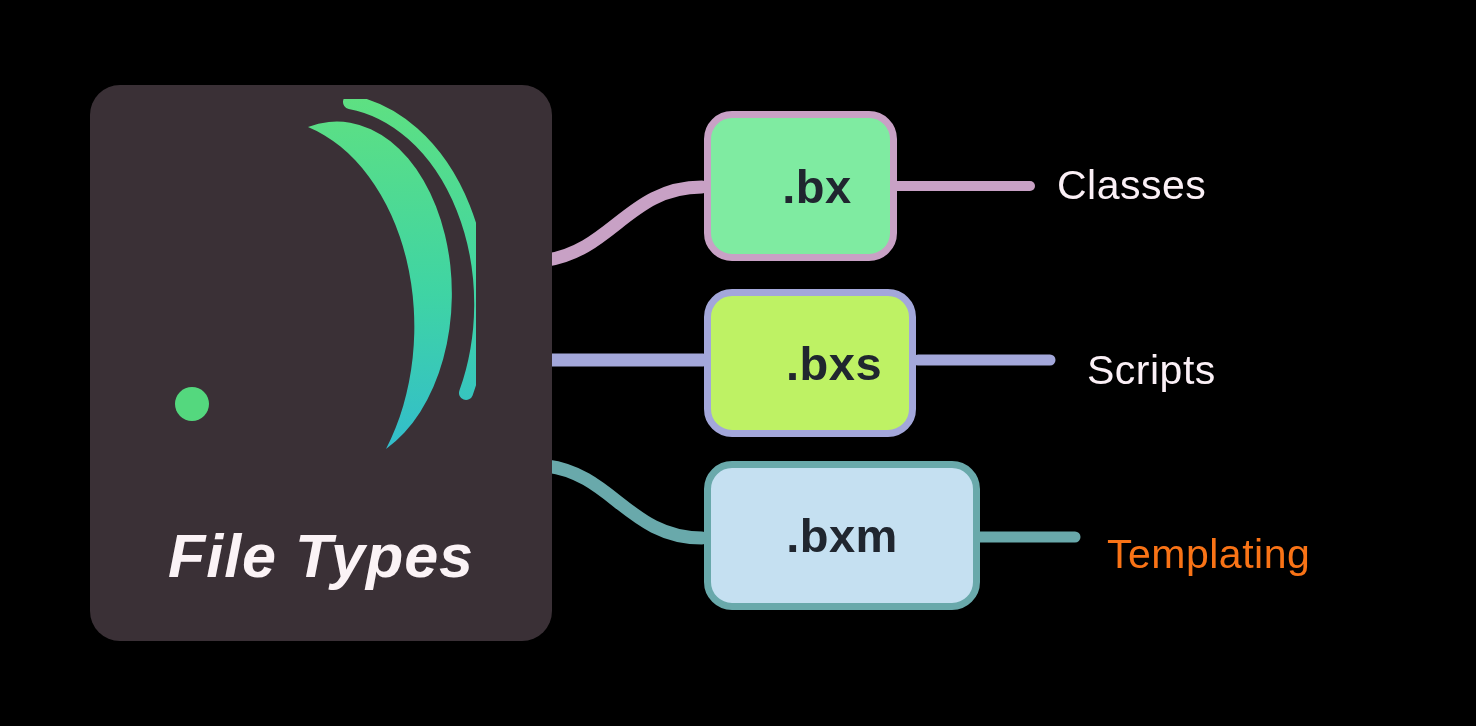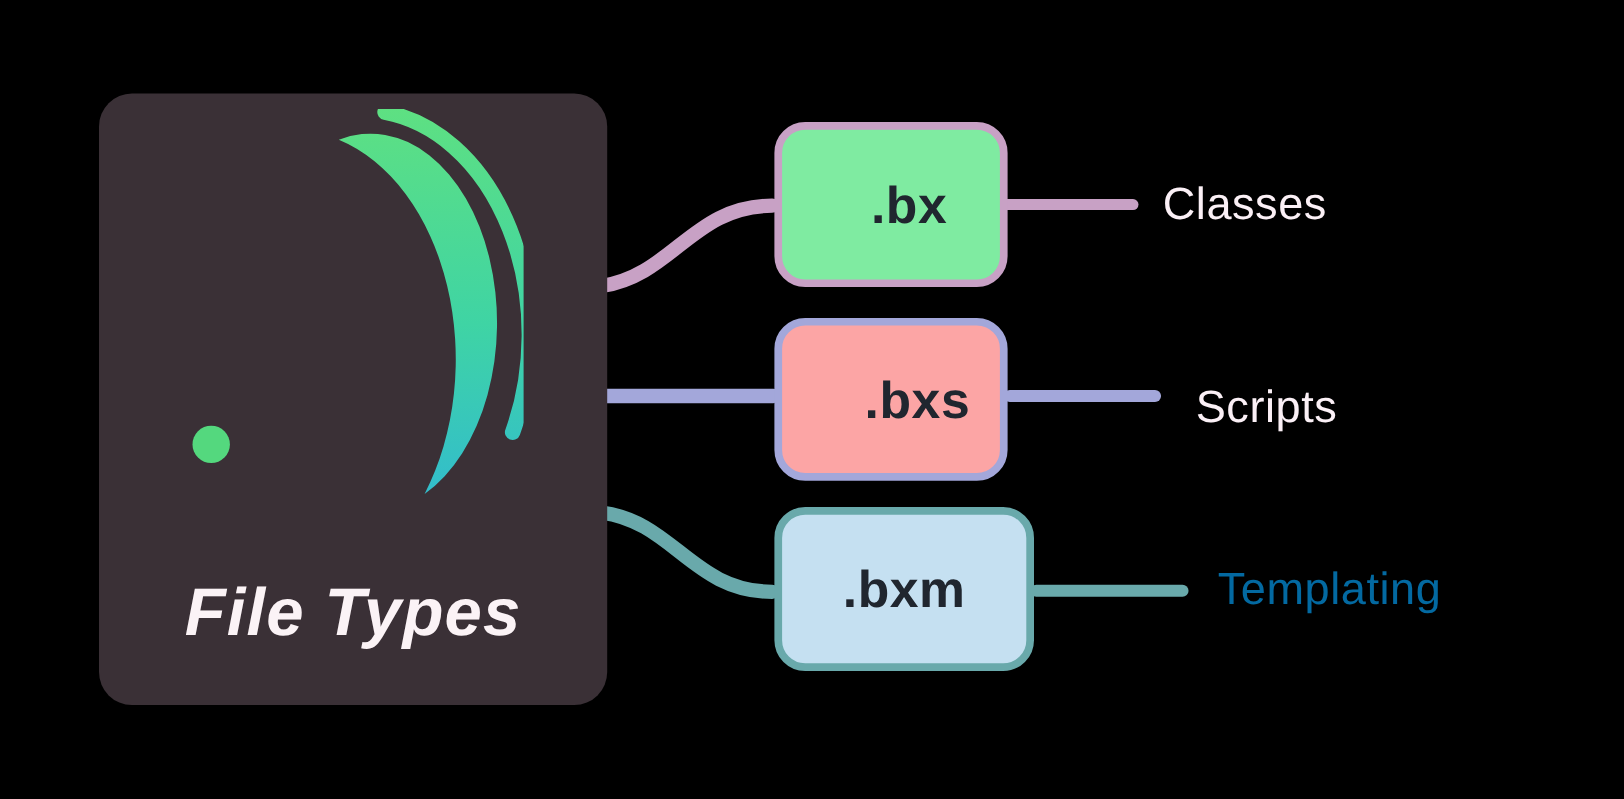--- a/index.html
+++ b/index.html
@@ -17,23 +17,23 @@
   .card-title {
     margin-top:auto; margin-bottom:50px;
     font-size:61px; font-weight:bold; font-style:italic; letter-spacing:1px;
     white-space:nowrap;
   }
   .node {
     position:absolute; border-style:solid; border-width:7px; border-radius:28px;
     display:flex; align-items:center; justify-content:center;
   }
   .node-label { font-weight:bold; font-size:47px; letter-spacing:0.5px; }
-  .node-bx  { left:704px; top:111px; width:212px; height:150px;padding-left:33px; }
+  .node-bx  { left:704px; top:111px; width:193px; height:150px;padding-left:33px; }
   .node-bxs { left:704px; top:289px; width:212px; height:148px; }
-  .node-bxm { left:704px; top:461px; width:236px; height:149px;align-items:center; }
+  .node-bxm { left:704px; top:461px; width:276px; height:149px;align-items:center; }
   .category { position:absolute; font-size:41px; font-weight:500; letter-spacing:0.5px; white-space:nowrap; }
   .category-classes    { left:1057px; top:162px; }
   .category-scripts    { left:1087px; top:347px; }
   .category-templating { left:1107px; top:512px; }
 </style>
 </head>
 <body>
 
 <div class="stage" style="background-color: rgb(0, 0, 0);">
 
@@ -58,24 +58,24 @@
       <path d="M 184 3 A 152 204 0 0 1 300 294" stroke="url(#lg)" stroke-width="14" stroke-linecap="round" fill="none"></path>
       <path d="M 142 28 A 115 172 0 0 1 220 350 A 148 208 0 0 0 142 28 Z" fill="url(#lg)"></path>
       <circle cx="26" cy="305" r="17" fill="#54D87E"></circle>
     </svg>
     <div class="card-title" style="color: rgb(251, 243, 246);">File Types</div>
   </div>
 
   <div class="node node-bx" style="background-color: rgb(127, 235, 161); border-color: rgb(200, 161, 197);">
     <span class="node-label" style="color: rgb(32, 38, 47);">.bx</span>
   </div>
-  <div class="node node-bxs" style="background-color: #fca5a5; border-color: rgb(163, 167, 218); padding-left: 48px;">
+  <div class="node node-bxs" style="background-color: #bef264; border-color: rgb(163, 167, 218); padding-left: 48px;">
     <span class="node-label" style="color: rgb(32, 38, 47);">.bxs</span>
   </div>
   <div class="node node-bxm" style="background-color: rgb(197, 224, 241); border-color: rgb(105, 169, 171);">
     <span class="node-label" style="color: rgb(32, 38, 47);">.bxm</span>
   </div>
 
   <div class="category category-classes" style="color: rgb(251, 240, 246);">Classes</div>
   <div class="category category-scripts" style="color: rgb(251, 240, 246);">Scripts</div>
-  <div class="category category-templating" style="color: #0369a1;">Templating</div>
+  <div class="category category-templating" style="color: #f97316; margin-top: 19px;">Templating</div>
 
 </div>
 
 </body></html>

